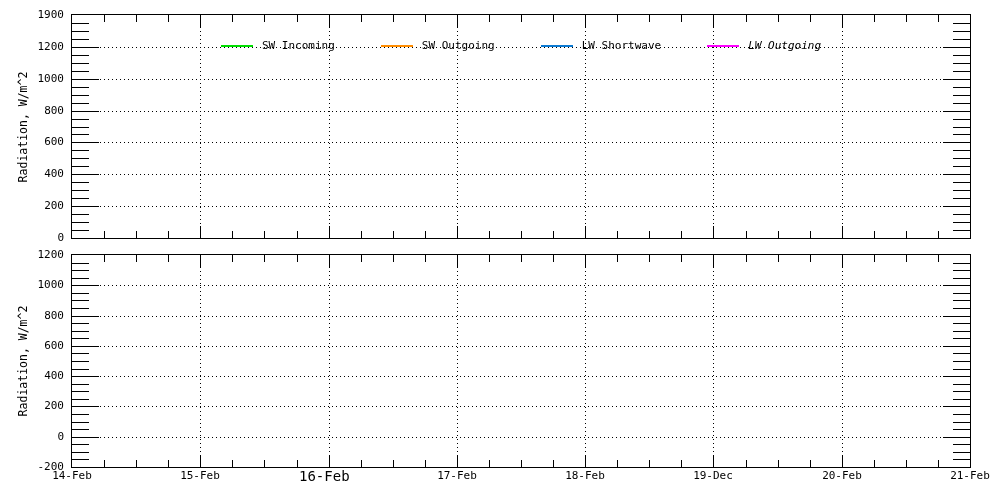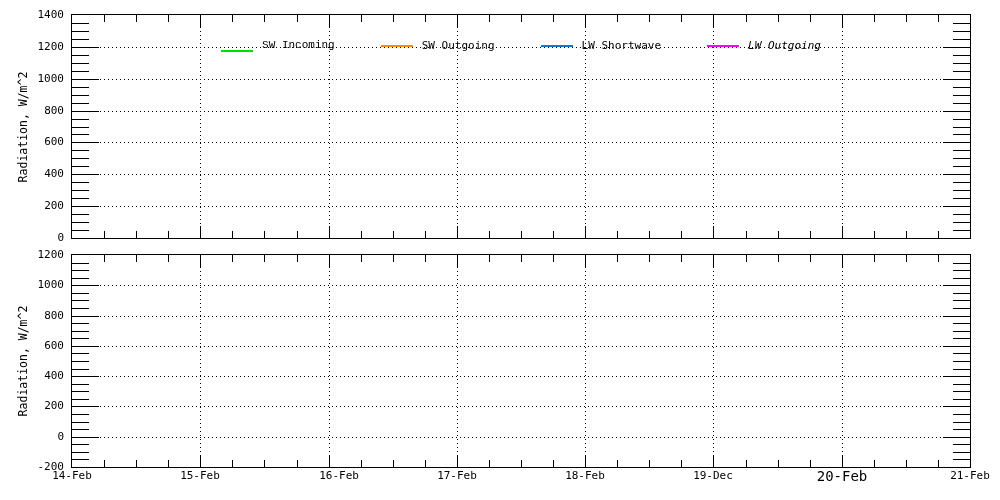--- a/index.html
+++ b/index.html
@@ -148,21 +148,21 @@
       <div style="position: absolute; left: 28px; right: 20px; top: 32px; height: 1px; background: repeating-linear-gradient(90deg, rgb(0, 0, 0) 0px, rgb(0, 0, 0) 1px, transparent 1px, transparent 4px);"></div>
       <div style="position: absolute; left: 0px; top: 32px; width: 27px; height: 1px; background: rgb(0, 0, 0);"></div>
       <div style="position: absolute; right: 0px; top: 32px; width: 27px; height: 1px; background: rgb(0, 0, 0);"></div>
       <div style="position: absolute; left: 0px; top: 24px; width: 17px; height: 1px; background: rgb(0, 0, 0);"></div>
       <div style="position: absolute; right: 0px; top: 24px; width: 17px; height: 1px; background: rgb(0, 0, 0);"></div>
       <div style="position: absolute; left: 0px; top: 16px; width: 17px; height: 1px; background: rgb(0, 0, 0);"></div>
       <div style="position: absolute; right: 0px; top: 16px; width: 17px; height: 1px; background: rgb(0, 0, 0);"></div>
       <div style="position: absolute; left: 0px; top: 8px; width: 17px; height: 1px; background: rgb(0, 0, 0);"></div>
       <div style="position: absolute; right: 0px; top: 8px; width: 17px; height: 1px; background: rgb(0, 0, 0);"></div>
       <div style="position: absolute; left: 0px; top: 24px; width: 100%; display: flex; justify-content: center; align-items: center; gap: 46px; font-size: 11px; line-height: 13px;">
-        <div style="position: relative; display: flex; align-items: flex-end; font-family: Liberation Mono, monospace;">
+        <div style="position: relative; display: flex; align-items: center;">
           <div style="position: relative; width: 32px; height: 2px; background: rgb(0, 221, 0); margin-right: 9px;"></div>
           <div style="position: relative;">SW Incoming</div>
         </div>
         <div style="position: relative; display: flex; align-items: center;">
           <div style="position: relative; width: 32px; height: 2px; background: rgb(255, 140, 0); margin-right: 9px;"></div>
           <div style="position: relative;">SW Outgoing</div>
         </div>
         <div style="position: relative; display: flex; align-items: center;">
           <div style="position: relative; width: 32px; height: 2px; background: rgb(11, 121, 209); margin-right: 9px;"></div>
           <div style="position: relative;">LW Shortwave</div>
@@ -295,30 +295,30 @@
       <div style="position: absolute; left: 0px; top: 8px; width: 17px; height: 1px; background: rgb(0, 0, 0);"></div>
       <div style="position: absolute; right: 0px; top: 8px; width: 17px; height: 1px; background: rgb(0, 0, 0);"></div>
     </div>
 <div style="position: absolute; left: 0px; top: 232px; width: 64px; text-align: right; font-size: 11px; line-height: 12px;">0</div>
     <div style="position: absolute; left: 0px; top: 200px; width: 64px; text-align: right; font-size: 11px; line-height: 12px;">200</div>
     <div style="position: absolute; left: 0px; top: 168px; width: 64px; text-align: right; font-size: 11px; line-height: 12px;">400</div>
     <div style="position: absolute; left: 0px; top: 136px; width: 64px; text-align: right; font-size: 11px; line-height: 12px;">600</div>
     <div style="position: absolute; left: 0px; top: 105px; width: 64px; text-align: right; font-size: 11px; line-height: 12px;">800</div>
     <div style="position: absolute; left: 0px; top: 73px; width: 64px; text-align: right; font-size: 11px; line-height: 12px;">1000</div>
     <div style="position: absolute; left: 0px; top: 41px; width: 64px; text-align: right; font-size: 11px; line-height: 12px;">1200</div>
-    <div style="position: absolute; left: 0px; top: 9px; width: 64px; text-align: right; font-size: 11px; line-height: 12px;">1400</div>
+    <div style="position: absolute; left: 0px; top: 9px; width: 64px; text-align: right; font-size: 11px; line-height: 12px;">1900</div>
     <div style="position: absolute; left: 0px; top: 461px; width: 64px; text-align: right; font-size: 11px; line-height: 12px;">-200</div>
     <div style="position: absolute; left: 0px; top: 431px; width: 64px; text-align: right; font-size: 11px; line-height: 12px;">0</div>
     <div style="position: absolute; left: 0px; top: 400px; width: 64px; text-align: right; font-size: 11px; line-height: 12px;">200</div>
     <div style="position: absolute; left: 0px; top: 370px; width: 64px; text-align: right; font-size: 11px; line-height: 12px;">400</div>
     <div style="position: absolute; left: 0px; top: 340px; width: 64px; text-align: right; font-size: 11px; line-height: 12px;">600</div>
     <div style="position: absolute; left: 0px; top: 310px; width: 64px; text-align: right; font-size: 11px; line-height: 12px;">800</div>
     <div style="position: absolute; left: 0px; top: 279px; width: 64px; text-align: right; font-size: 11px; line-height: 12px;">1000</div>
     <div style="position: absolute; left: 0px; top: 249px; width: 64px; text-align: right; font-size: 11px; line-height: 12px;">1200</div>
     <div style="position: absolute; left: 42px; top: 470px; width: 60px; text-align: center; font-size: 11px; line-height: 12px;">14-Feb</div>
     <div style="position: absolute; left: 170px; top: 470px; width: 60px; text-align: center; font-size: 11px; line-height: 12px;">15-Feb</div>
-    <div style="position: absolute; left: 299px; top: 470px; width: 60px; text-align: right; font-size: 11px; line-height: 12px;">16-Feb</div>
+    <div style="position: absolute; left: 299px; top: 470px; width: 60px; text-align: left; font-size: 14px; line-height: 12px;">16-Feb</div>
     <div style="position: absolute; left: 427px; top: 470px; width: 60px; text-align: center; font-size: 11px; line-height: 12px;">17-Feb</div>
     <div style="position: absolute; left: 555px; top: 470px; width: 60px; text-align: center; font-size: 11px; line-height: 12px;">18-Feb</div>
     <div style="position: absolute; left: 683px; top: 470px; width: 60px; text-align: center; font-size: 11px; line-height: 12px;">19-Dec</div>
-    <div style="position: absolute; left: 812px; top: 470px; width: 60px; text-align: center; font-size: 14px; line-height: 12px;">20-Feb</div>
+    <div style="position: absolute; left: 812px; top: 470px; width: 60px; text-align: center; font-size: 11px; line-height: 12px;">20-Feb</div>
     <div style="position: absolute; left: 940px; top: 470px; width: 60px; text-align: center; font-size: 11px; line-height: 12px;">21-Feb</div>
   </div>
 
 </body></html>

